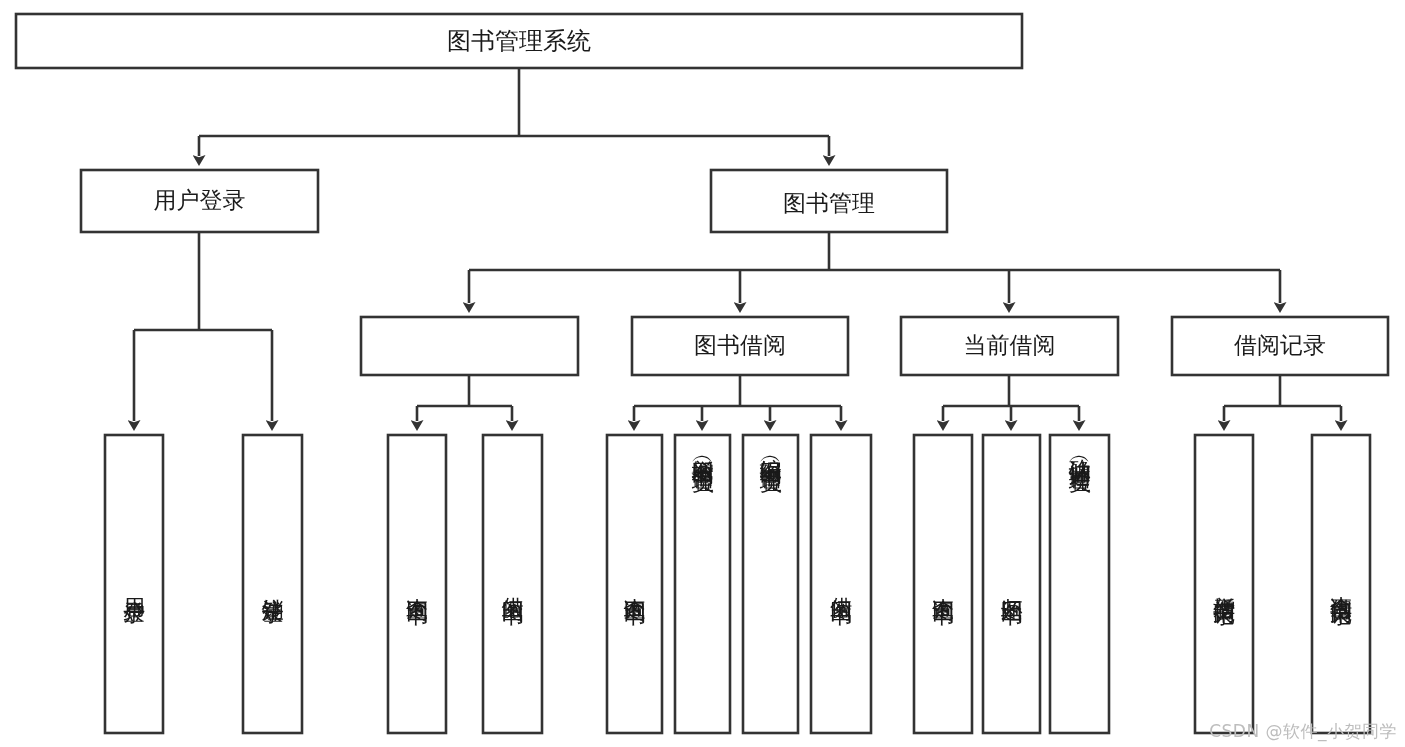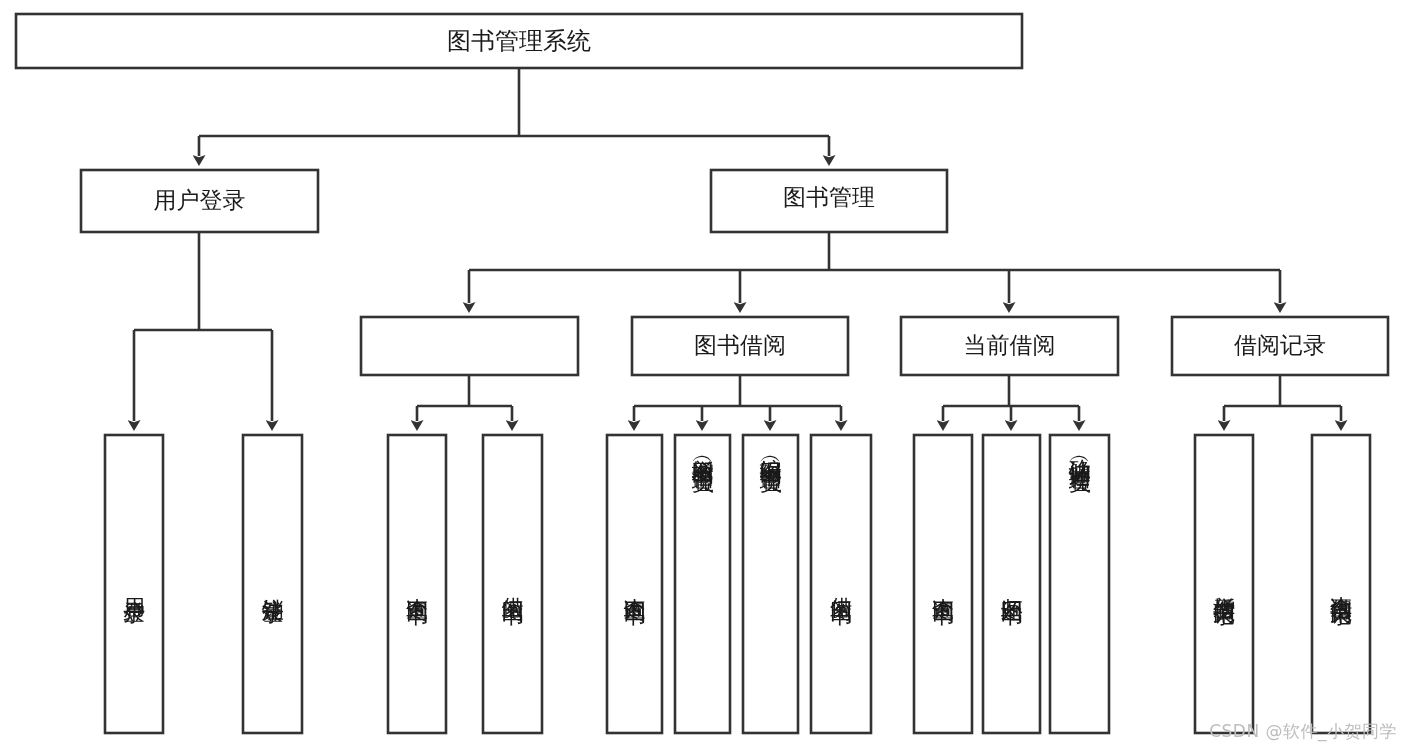--- a/index.html
+++ b/index.html
@@ -170,21 +170,21 @@
       <rect class="node-box" x="1050" y="435" width="59" height="298"></rect>
 
       <rect class="node-box" x="1195" y="435" width="58" height="298"></rect>
       <rect class="node-box" x="1312" y="435" width="58" height="298"></rect>
     </g>
   </svg>
 
   <div class="node-label horizontal" id="root-label" style="left:16px; top:14px; width:1006px; height:54px;">图书管理系统</div>
 
   <div class="node-label horizontal" style="left:81px; top:170px; width:237px; height:62px;">用户登录</div>
-  <div class="node-label horizontal" style="left:711px; top:158px; width:236px; height:80px;">图书管理</div>
+  <div class="node-label horizontal" style="left:711px; top:164px; width:236px; height:80px;">图书管理</div>
 
   <div class="node-label horizontal" style="left:632px; top:317px; width:216px; height:58px;">图书借阅</div>
   <div class="node-label horizontal" style="left:901px; top:317px; width:217px; height:58px;border-radius:9px;">当前借阅</div>
   <div class="node-label horizontal" style="left:1172px; top:317px; width:216px; height:58px;">借阅记录</div>
 
   <div class="node-label vertical" style="left:105px; top:435px; width:58px; height:298px;">用户登录</div>
   <div class="node-label vertical" style="left:243px; top:435px; width:59px; height:298px;">注销登录</div>
 
   <div class="node-label vertical" style="left:388px; top:435px; width:58px; height:298px;">查询图书</div>
   <div class="node-label vertical" style="left:483px; top:435px; width:59px; height:298px;">借阅图书</div>

